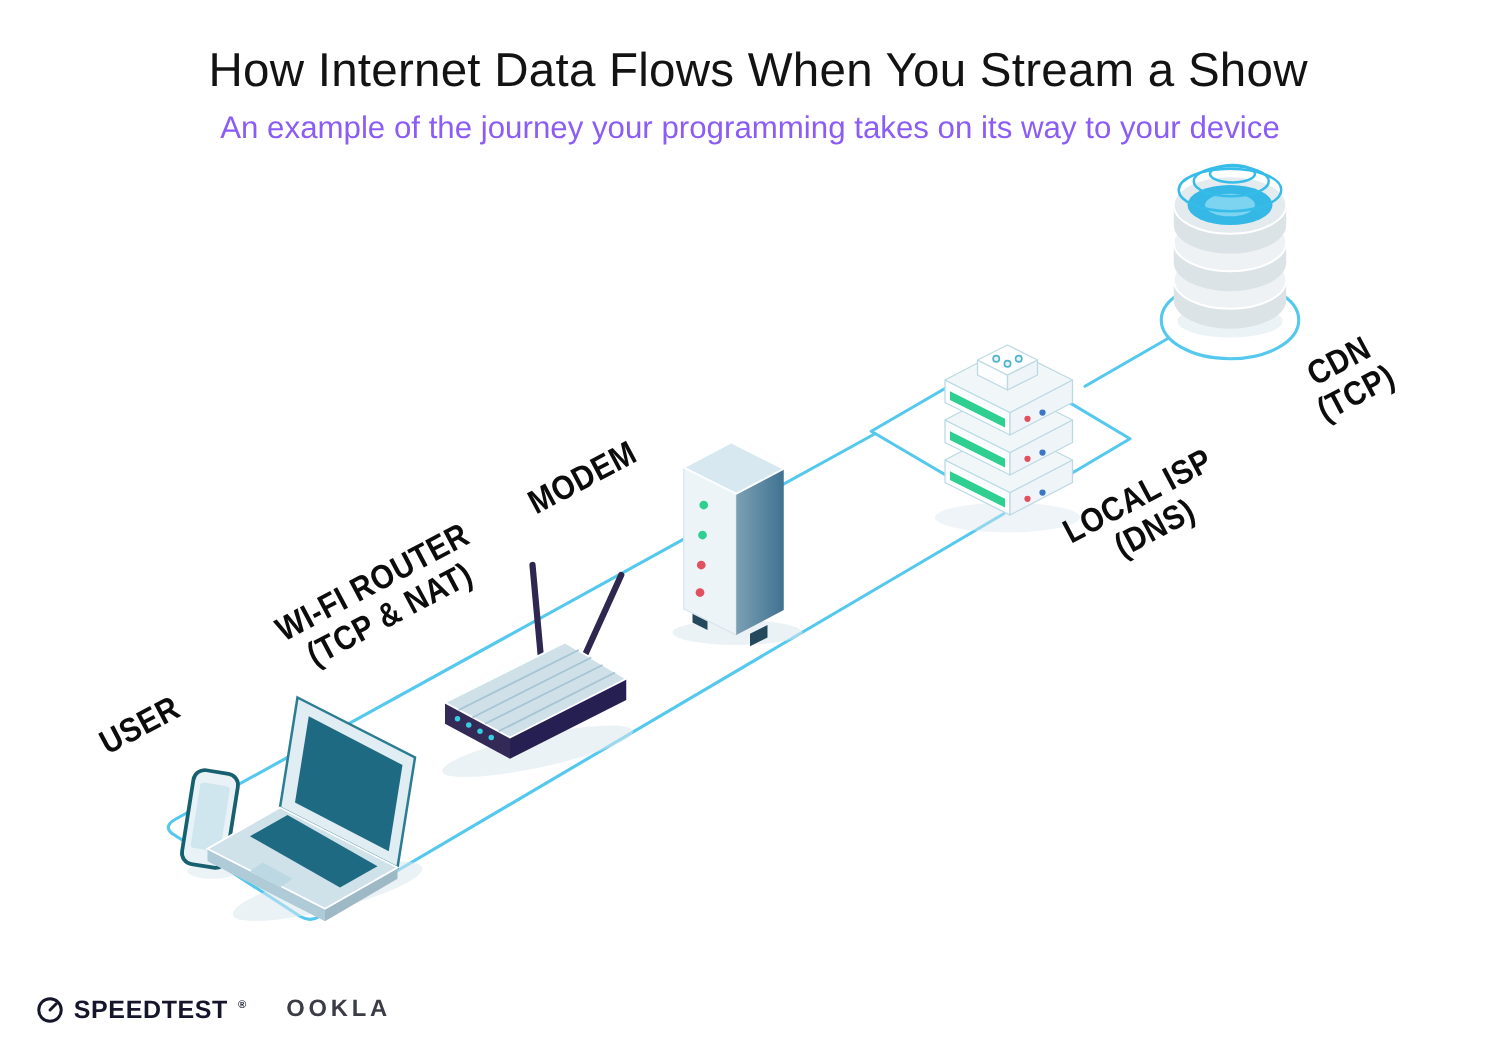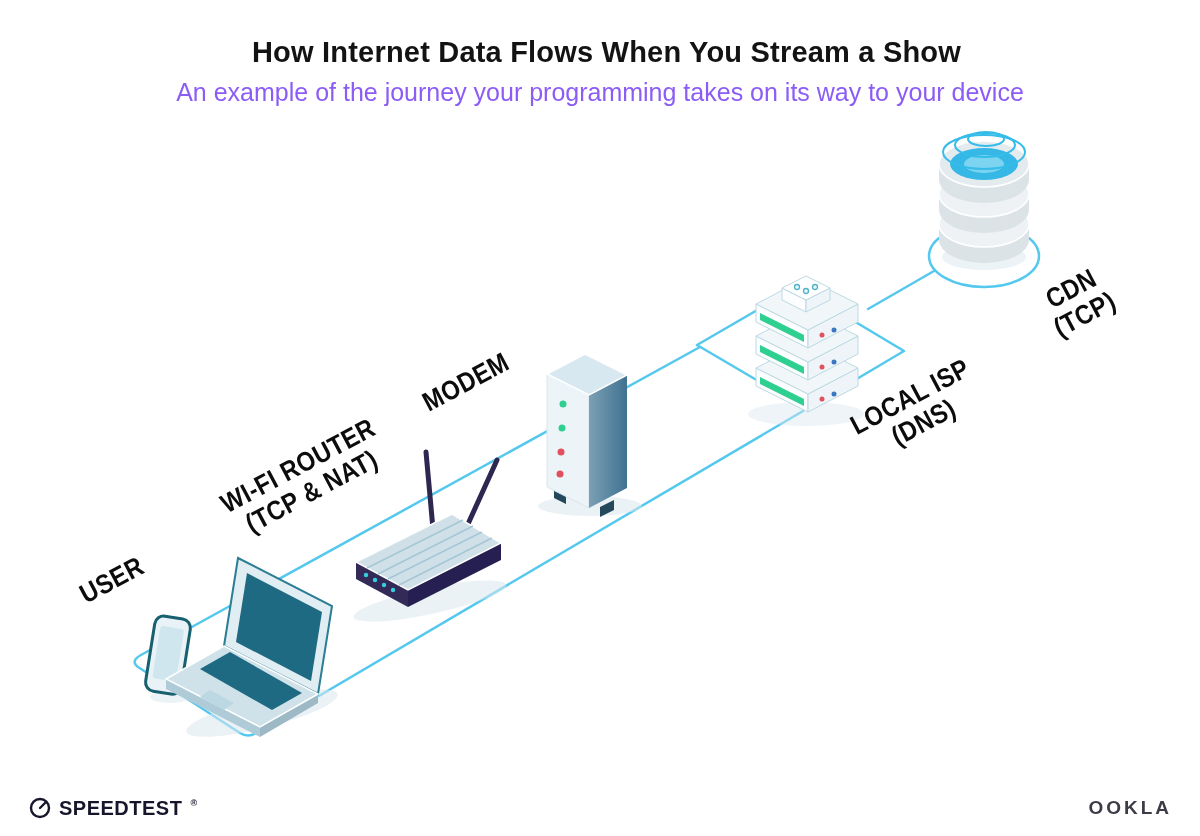--- a/index.html
+++ b/index.html
@@ -1,41 +1,41 @@
 <!DOCTYPE html>
 <html><head>
 <meta charset="utf-8">
 <style>
   html,body{margin:0;padding:0;background:#ffffff;}
   .canvas{
     position:relative;width:1200px;height:836px;background:#ffffff;overflow:hidden;
     font-family:"Liberation Sans", sans-serif;color:#111;
   }
   .header{position:absolute;top:36px;left:0;width:100%;text-align:center;}
-  .header h1{margin:0;font-size:29px;font-weight:700;color:#131313;letter-spacing:.2px;padding-left:13px;}
+  .header h1{margin:0;font-size:38px;font-weight:400;color:#131313;letter-spacing:.2px;padding-left:13px;}
   .header p{margin:9px 0 0 0;font-size:25px;font-weight:400;color:#8b5cf6;}
   .scene{position:absolute;left:0;top:0;width:1200px;height:836px;}
   .node-label{
     position:absolute;text-align:center;font-weight:700;color:#0c0c0c;
     font-size:27px;line-height:1.07;letter-spacing:.5px;white-space:nowrap;
     transform:rotate(-28deg) scaleX(.88);transform-origin:center center;
   }
   .label-user{left:12px;top:566px;width:200px;}
   .label-router{left:165px;top:450px;width:280px;}
   .label-modem{left:366px;top:368px;width:200px;}
   .label-isp{left:797px;top:381px;width:240px;}
   .label-cdn{left:978px;top:273px;width:200px;}
   .footer{
     position:absolute;left:0;bottom:16px;width:100%;box-sizing:border-box;
-    padding:0 28px;display:flex;justify-content:space-between;align-items:center;gap:28px;
+    padding:0 28px;display:flex;align-items:center;
   }
   .speedtest-logo{display:flex;align-items:center;gap:7px;color:#15162b;}
   .speedtest-text{font-size:20px;font-weight:700;letter-spacing:.5px;}
   .speedtest-logo sup{font-size:9px;font-weight:700;margin-left:1px;align-self:flex-start;margin-top:2px;}
-  .ookla-logo{font-size:19px;font-weight:700;letter-spacing:3px;color:#3c3c46;}
+  .ookla-logo{font-size:19px;font-weight:700;letter-spacing:3px;color:#3c3c46;margin-left:32px;}
 </style>
 </head>
 <body>
 
 <div class="canvas">
 
   <div class="header">
     <h1>How Internet Data Flows When You Stream a Show</h1>
     <p>An example of the journey your programming takes on its way to your device</p>
   </div>

